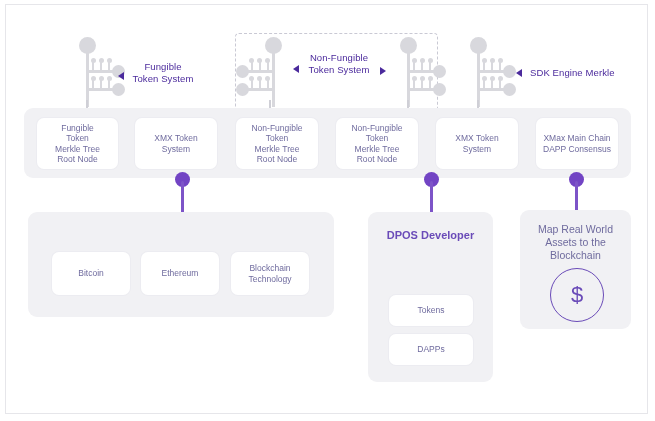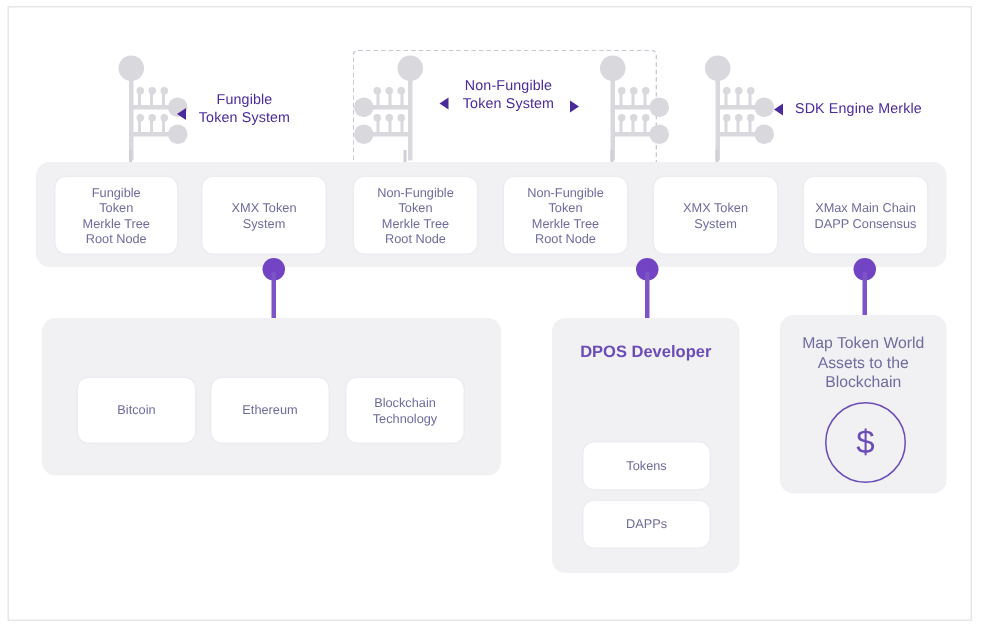--- a/index.html
+++ b/index.html
@@ -202,21 +202,21 @@
 Technology</div>
   </div>
 
   <div class="panel" style="left:362px;top:207px;width:125px;height:170px;">
     <div class="dapptitle" style="left:0;top:17px;">DPOS Developer</div>
     <div class="card" style="left:21px;top:122px;width:84px;height:31px;">DAPPs</div>
     <div class="card" style="left:21px;top:83px;width:84px;height:31px;">Tokens</div>
   </div>
 
   <div class="panel" style="left:514px;top:205px;width:111px;height:119px;">
-    <div class="maptitle" style="left:0;top:13px;white-space:pre-line;">Map Token World
+    <div class="maptitle" style="left:0;top:13px;white-space:pre-line;">Map Real World
 Assets to the
 Blockchain</div>
     <div class="dollar" style="left:30px;top:58px;">
       <span>$</span>
     </div>
   </div>
 
 </div>
 
 </body></html>

